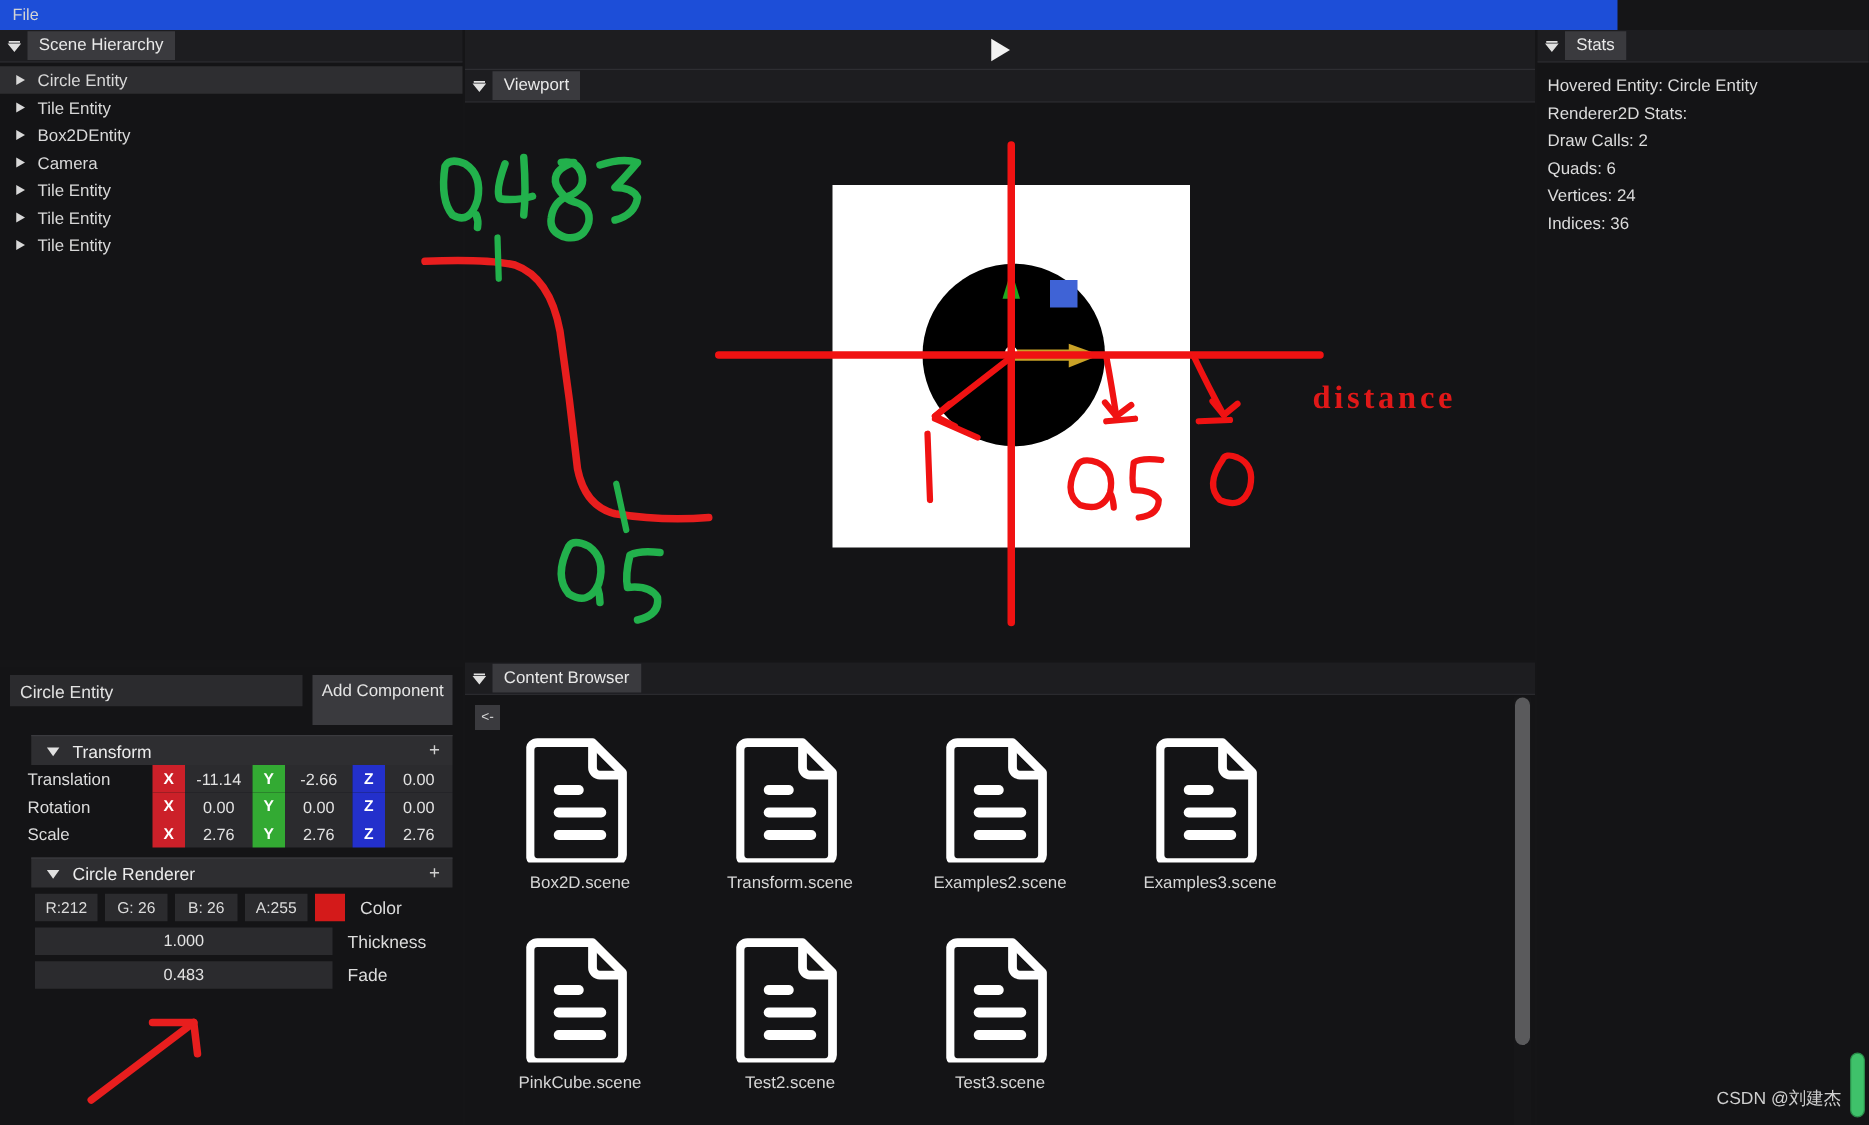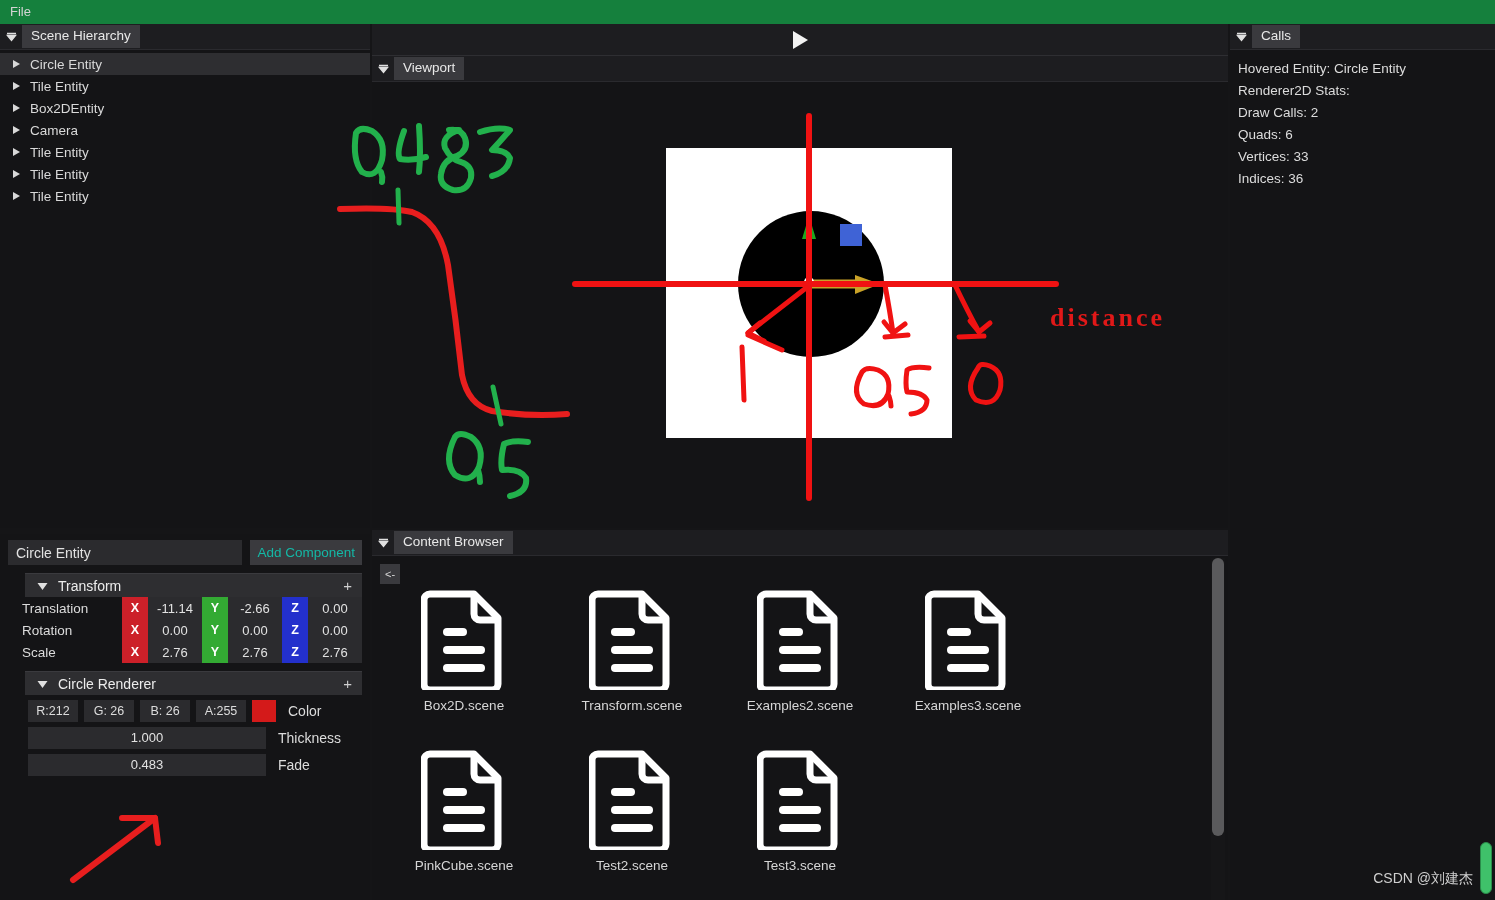--- a/index.html
+++ b/index.html
@@ -6,22 +6,22 @@
   html, body {
     width: 1495px; height: 900px;
     background: #151517;
     font-family: "Liberation Sans", sans-serif;
     overflow: hidden;
   }
   #root { position: relative; width: 1495px; height: 900px; background: #151517; }
 
   
   .menubar {
-    position: absolute; left: 0; top: 0; width: 1495px; height: 24px;
-    background: #15803d; display: flex; align-items: center;
+    position: absolute; left: 0; top: 0; width: 1294px; height: 24px;
+    background: #1d4ed8; display: flex; align-items: center;
   }
   .menubar-item {
     color: #d4d4d4; font-size: 13px; padding: 0 10px; line-height: 24px;
   }
 
   
   .panel { position: absolute; background: #141416; }
   .panel-header {
     height: 26px; background: #1d1d20; display: flex; align-items: center;
     border-bottom: 1px solid #2a2a2e;
@@ -49,22 +49,22 @@
 
   
   #properties { left: 0; top: 534px; width: 370px; height: 366px; background: #141416; }
   .prop-row-top { display: flex; padding: 6px 8px 4px 8px; gap: 8px; }
   .name-field {
     flex: 1; background: #2b2b2e; color: #e2e2e2; font-size: 14px;
     padding: 5px 8px; border: none; outline: none; height: 25px;
     font-family: "Liberation Sans", sans-serif;
   }
   .add-comp-btn {
-    background: #3a3a3e; color: #14b8a6; font-size: 13.5px; padding: 5px 7px;
-    height: 25px; line-height: 15px; white-space: nowrap;
+    background: #3a3a3e; color: #e5e5e5; font-size: 13.5px; padding: 5px 7px;
+    height: 40px; line-height: 15px; white-space: nowrap;
   }
   .comp-header {
     margin: 4px 8px 0 25px; height: 24px; background: #2e2e31;
     display: flex; align-items: center; color: #ececec; font-size: 14px;
     border-top: 1px solid #3a3a3e;
   }
   .comp-header .tri { padding: 0 10px 0 12px; }
   .comp-header .plus { margin-left: auto; padding-right: 10px; color: #cfcfcf; font-size: 15px; }
   .comp-body { padding: 0 8px; }
 
@@ -353,28 +353,28 @@
     </svg>
   </div>
 
   <div class="panel" id="stats">
     <div class="panel-header">
       <div class="caret">
         <svg width="13" height="13" viewBox="0 0 13 13">
             <path d="M2 3.5 H11 M2.5 5.5 L6.5 10.5 L10.5 5.5 Z" fill="#e0e0e0" stroke="#e0e0e0" stroke-width="1.4"></path>
           </svg>
       </div>
-      <div class="panel-tab">Calls</div>
+      <div class="panel-tab">Stats</div>
     </div>
     <div class="stats-body">
       <div class="stats-line">Hovered Entity: Circle Entity</div>
       <div class="stats-line">Renderer2D Stats:</div>
       <div class="stats-line">Draw Calls: 2</div>
       <div class="stats-line">Quads: 6</div>
-      <div class="stats-line">Vertices: 33</div>
+      <div class="stats-line">Vertices: 24</div>
       <div class="stats-line">Indices: 36</div>
     </div>
   </div>
 
   <div class="panel" id="content-browser">
     <div class="panel-header">
       <div class="caret">
         <svg width="13" height="13" viewBox="0 0 13 13">
             <path d="M2 3.5 H11 M2.5 5.5 L6.5 10.5 L10.5 5.5 Z" fill="#e0e0e0" stroke="#e0e0e0" stroke-width="1.4"></path>
           </svg>

